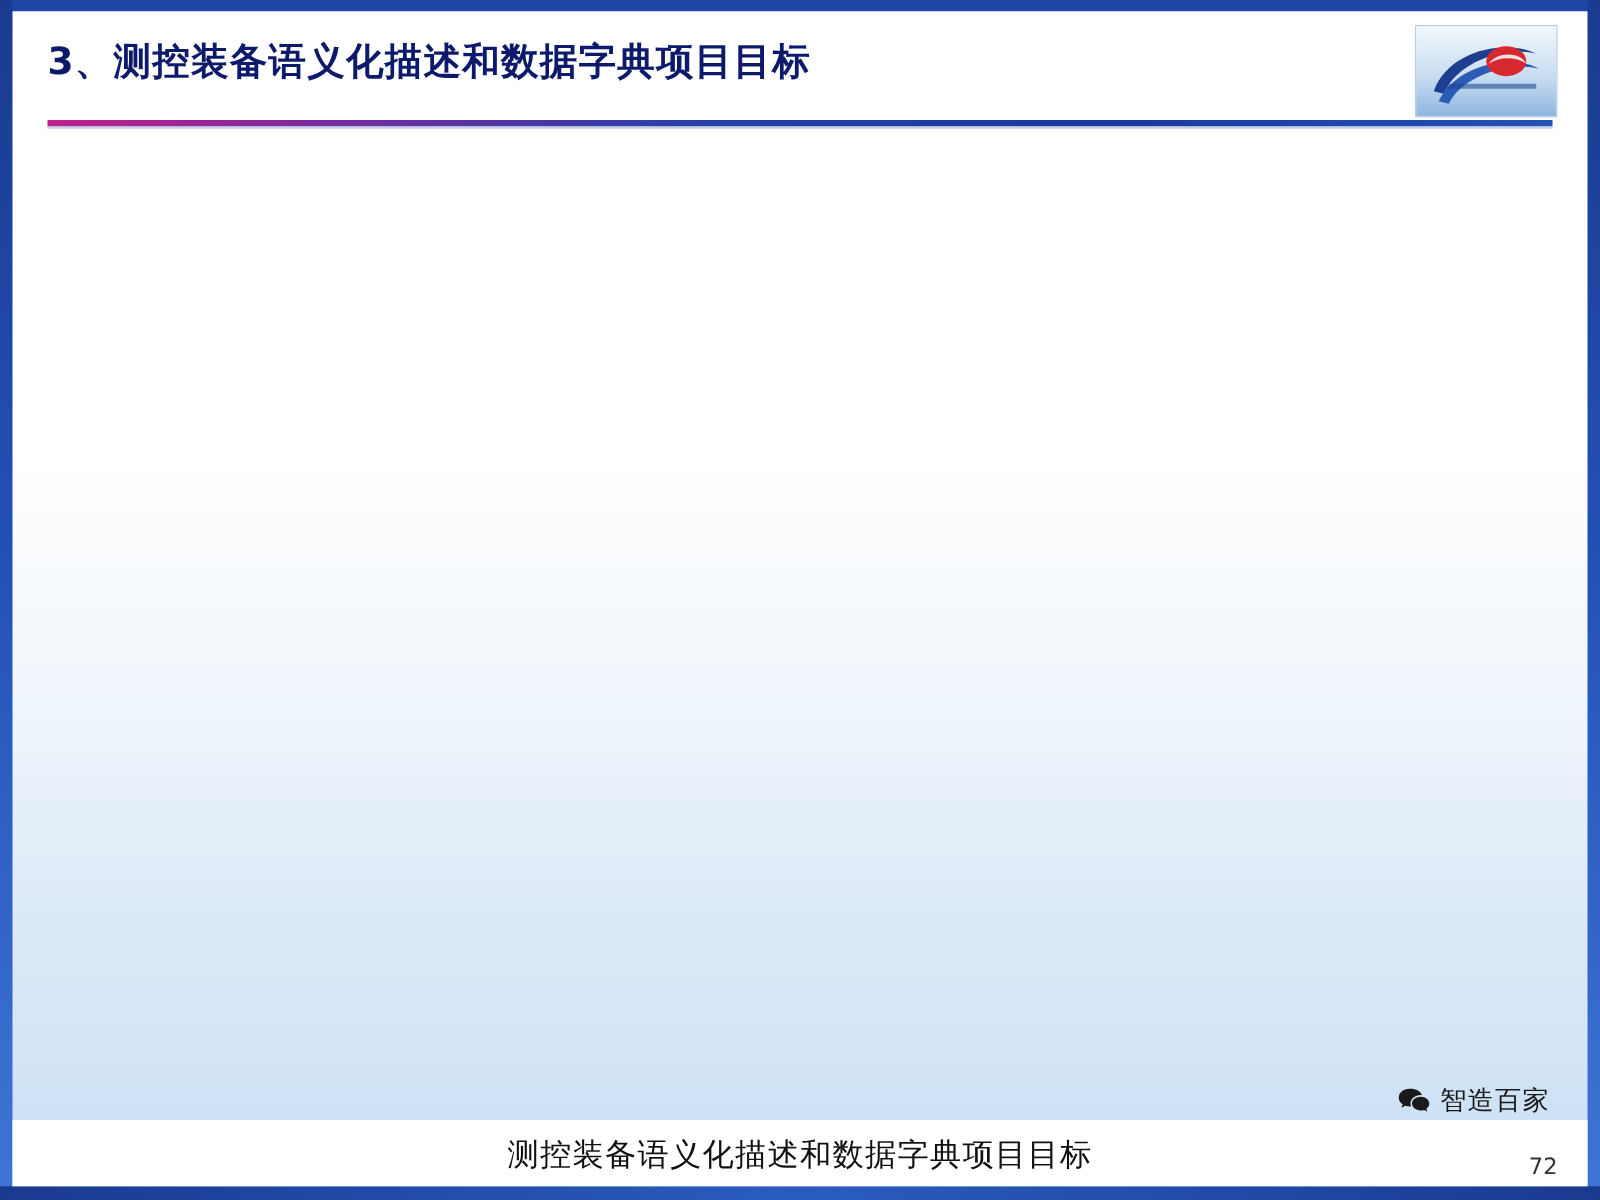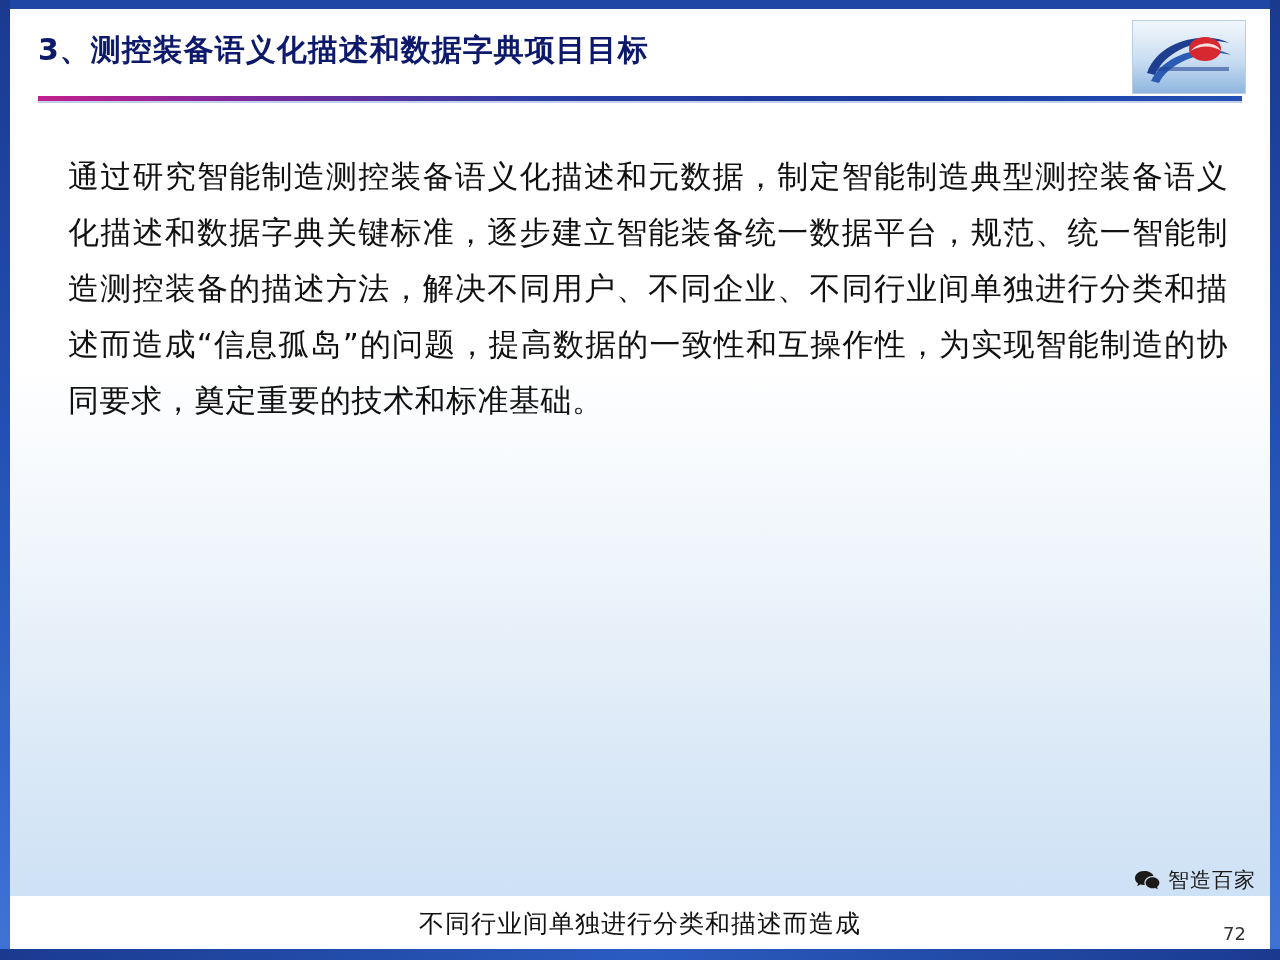--- a/index.html
+++ b/index.html
@@ -131,21 +131,21 @@
     position: absolute;
     right: 34px;
     bottom: 16px;
     font-size: 18px;
     color: #333333;
   }
 
   
   .watermark {
     position: absolute;
-    right: 24px;
+    right: 40px;
     bottom: 66px;
     display: flex;
     align-items: center;
     gap: 8px;
   }
   .wm-icon {
     width: 26px;
     height: 22px;
     position: relative;
   }
@@ -182,31 +182,30 @@
       </defs>
       <rect x="0" y="0" width="112" height="72" fill="url(#lgbg)"></rect>
       <path d="M14 52 C 26 18, 74 10, 96 22 C 74 16, 34 26, 22 54 Z" fill="#1e3f8f"></path>
       <path d="M18 60 C 32 30, 78 22, 98 34 C 78 28, 38 38, 26 62 Z" fill="#2a5bb5"></path>
       <ellipse cx="72" cy="28" rx="16" ry="12" fill="#d8282f"></ellipse>
       <path d="M58 30 C 64 20, 84 20, 88 30 C 80 24, 66 24, 58 30 Z" fill="#ffffff" opacity="0.85"></path>
       <path d="M24 46 L 96 46 L 96 50 L 24 50 Z" fill="#1e3f8f" opacity="0.55"></path>
     </svg>
   </div>
 
-  <div class="body-text">通过研究智能制造测控装备语义化描述和元数据，制定智能制造典型测控装备语义化描述和数据字典关键标准，逐步建立智能装备统一数据平台，规范、统一智能制造测控装备的描述方法，解决不同用户、不同企业、不同行业间单独进行分类和描述而造成“信息孤岛”的问题，提高数据的一致性和互操作性，为实现智能制造的协同要求，奠定重要的技术和标准基础。</div>
 
   <div class="watermark">
     <div class="wm-icon">
       <svg width="26" height="22" viewBox="0 0 26 22">
         <path d="M10 2 C 4.5 2, 1 5.4, 1 9.2 C 1 11.3, 2.2 13.2, 4.1 14.4 L 3.2 17.2 L 6.3 15.6 C 7.4 15.9, 8.7 16.1, 10 16.1 C 10.3 16.1, 10.6 16.1, 10.9 16.0 C 10.6 15.3, 10.4 14.5, 10.4 13.7 C 10.4 9.9, 14.1 6.9, 18.6 6.9 C 18.9 6.9, 19.2 6.9, 19.5 7.0 C 18.7 4.1, 14.8 2, 10 2 Z" fill="#1a1a1a"></path>
         <path d="M18.6 8.3 C 14.6 8.3, 11.6 10.8, 11.6 13.8 C 11.6 16.8, 14.6 19.3, 18.6 19.3 C 19.5 19.3, 20.4 19.2, 21.2 18.9 L 23.8 20.2 L 23.1 17.9 C 24.5 16.9, 25.4 15.5, 25.4 13.8 C 25.4 10.8, 22.5 8.3, 18.6 8.3 Z" fill="#1a1a1a"></path>
       </svg>
     </div>
     <div class="wm-text">智造百家</div>
   </div>
 
   <div class="footer-bar">
-    <div class="footer-text">不同行业间单独进行分类和描述而造成</div>
+    <div class="footer-text">测控装备语义化描述和数据字典项目目标</div>
   </div>
 
   <div class="page-number">72</div>
 
 </div>
 
 </body></html>

